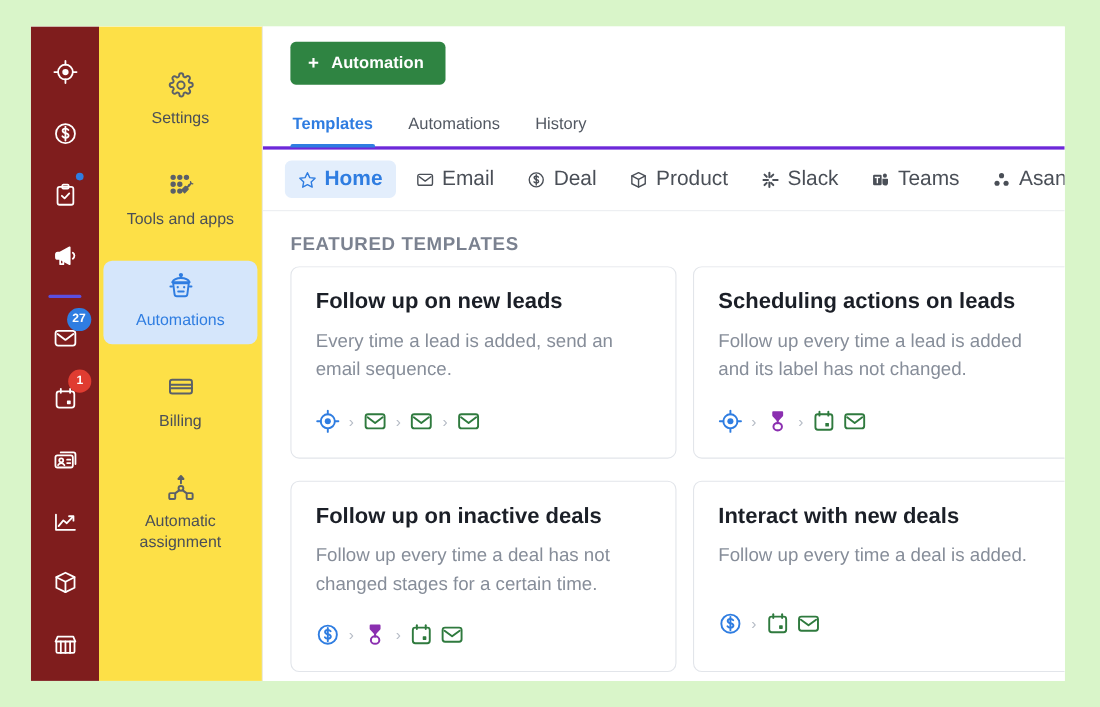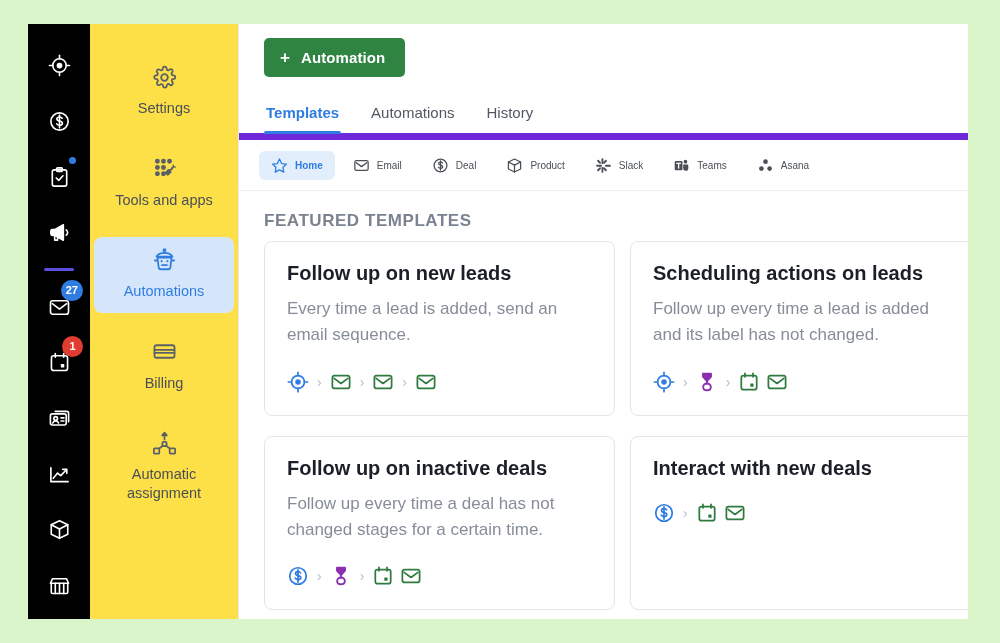--- a/index.html
+++ b/index.html
@@ -15,21 +15,21 @@
     left: 28px; top: 24px;
     width: 940px; height: 595px;
     background: #ffffff;
     display: flex;
     overflow: hidden;
   }
 
   
   .rail {
     width: 62px;
-    background: #000000;
+    background: #7f1d1d;
     flex: 0 0 62px;
     display: flex;
     flex-direction: column;
     align-items: center;
     padding-top: 20px;
     position: relative;
   }
   .rail-item {
     width: 44px; height: 44px;
     display: flex; align-items: center; justify-content: center;
@@ -123,21 +123,21 @@
     cursor: pointer;
     letter-spacing: .1px;
   }
   .btn-plus { font-size: 17px; font-weight: bold; line-height: 1; }
 
   .tabs {
     display: flex;
     gap: 28px;
     padding: 0 25px;
     margin-top: 27px;
-    border-bottom: 7px solid #6d28d9;
+    border-bottom: 3px solid #6d28d9;
   }
   .tab {
     font-size: 15px;
     color: #525862;
     padding: 0 2px 12px 2px;
     cursor: pointer;
     position: relative;
   }
   .tab.active { color: #2f7de1; font-weight: bold; }
   .tab.active::after {
@@ -157,21 +157,21 @@
     border-bottom: 1px solid #eceef1;
     overflow: hidden;
     white-space: nowrap;
   }
   .chip {
     display: inline-flex;
     align-items: center;
     gap: 7px;
     padding: 6px 12px;
     border-radius: 6px;
-    font-size: 10px;
+    font-size: 19px;
     color: #4a4f57;
     cursor: pointer;
     flex: 0 0 auto;
   }
   .chip.active { background: #e3eefc; color: #2f7de1; font-weight: bold; }
   .chip svg { display: block; }
 
   .section-label {
     font-size: 17px;
     letter-spacing: .55px;
@@ -599,20 +599,21 @@
             <span class="flow-ic">
               <svg width="22" height="22" viewBox="0 0 24 24" fill="none" stroke="#2f7a3e" stroke-width="1.9" stroke-linecap="round" stroke-linejoin="round">
                 <rect x="2.6" y="5" width="18.8" height="14" rx="2.4"></rect>
                 <polyline points="4.5,8 12,13.6 19.5,8"></polyline>
               </svg>
             </span>
           </div>
         </div>
         <div class="card">
           <div class="card-title">Interact with new deals</div>
+          <div class="card-desc">Follow up every time a deal is added.</div>
           <div class="flow">
             <span class="flow-ic">
               <svg width="22" height="22" viewBox="0 0 24 24" fill="none" stroke="#2f7de1" stroke-width="1.9" stroke-linecap="round" stroke-linejoin="round">
                 <circle cx="12" cy="12" r="9"></circle>
                 <path d="M14.8 8.6c-.6-.9-1.6-1.3-2.8-1.3-1.6 0-2.7.8-2.7 2 0 1.3 1.1 1.8 2.8 2.2 1.8.4 2.9 1 2.9 2.3 0 1.3-1.2 2.1-2.9 2.1-1.3 0-2.4-.5-3-1.4"></path>
                 <line x1="12" y1="5.4" x2="12" y2="18.6"></line>
               </svg>
             </span>
             <span class="flow-arrow">›</span>
             <span class="flow-ic">

